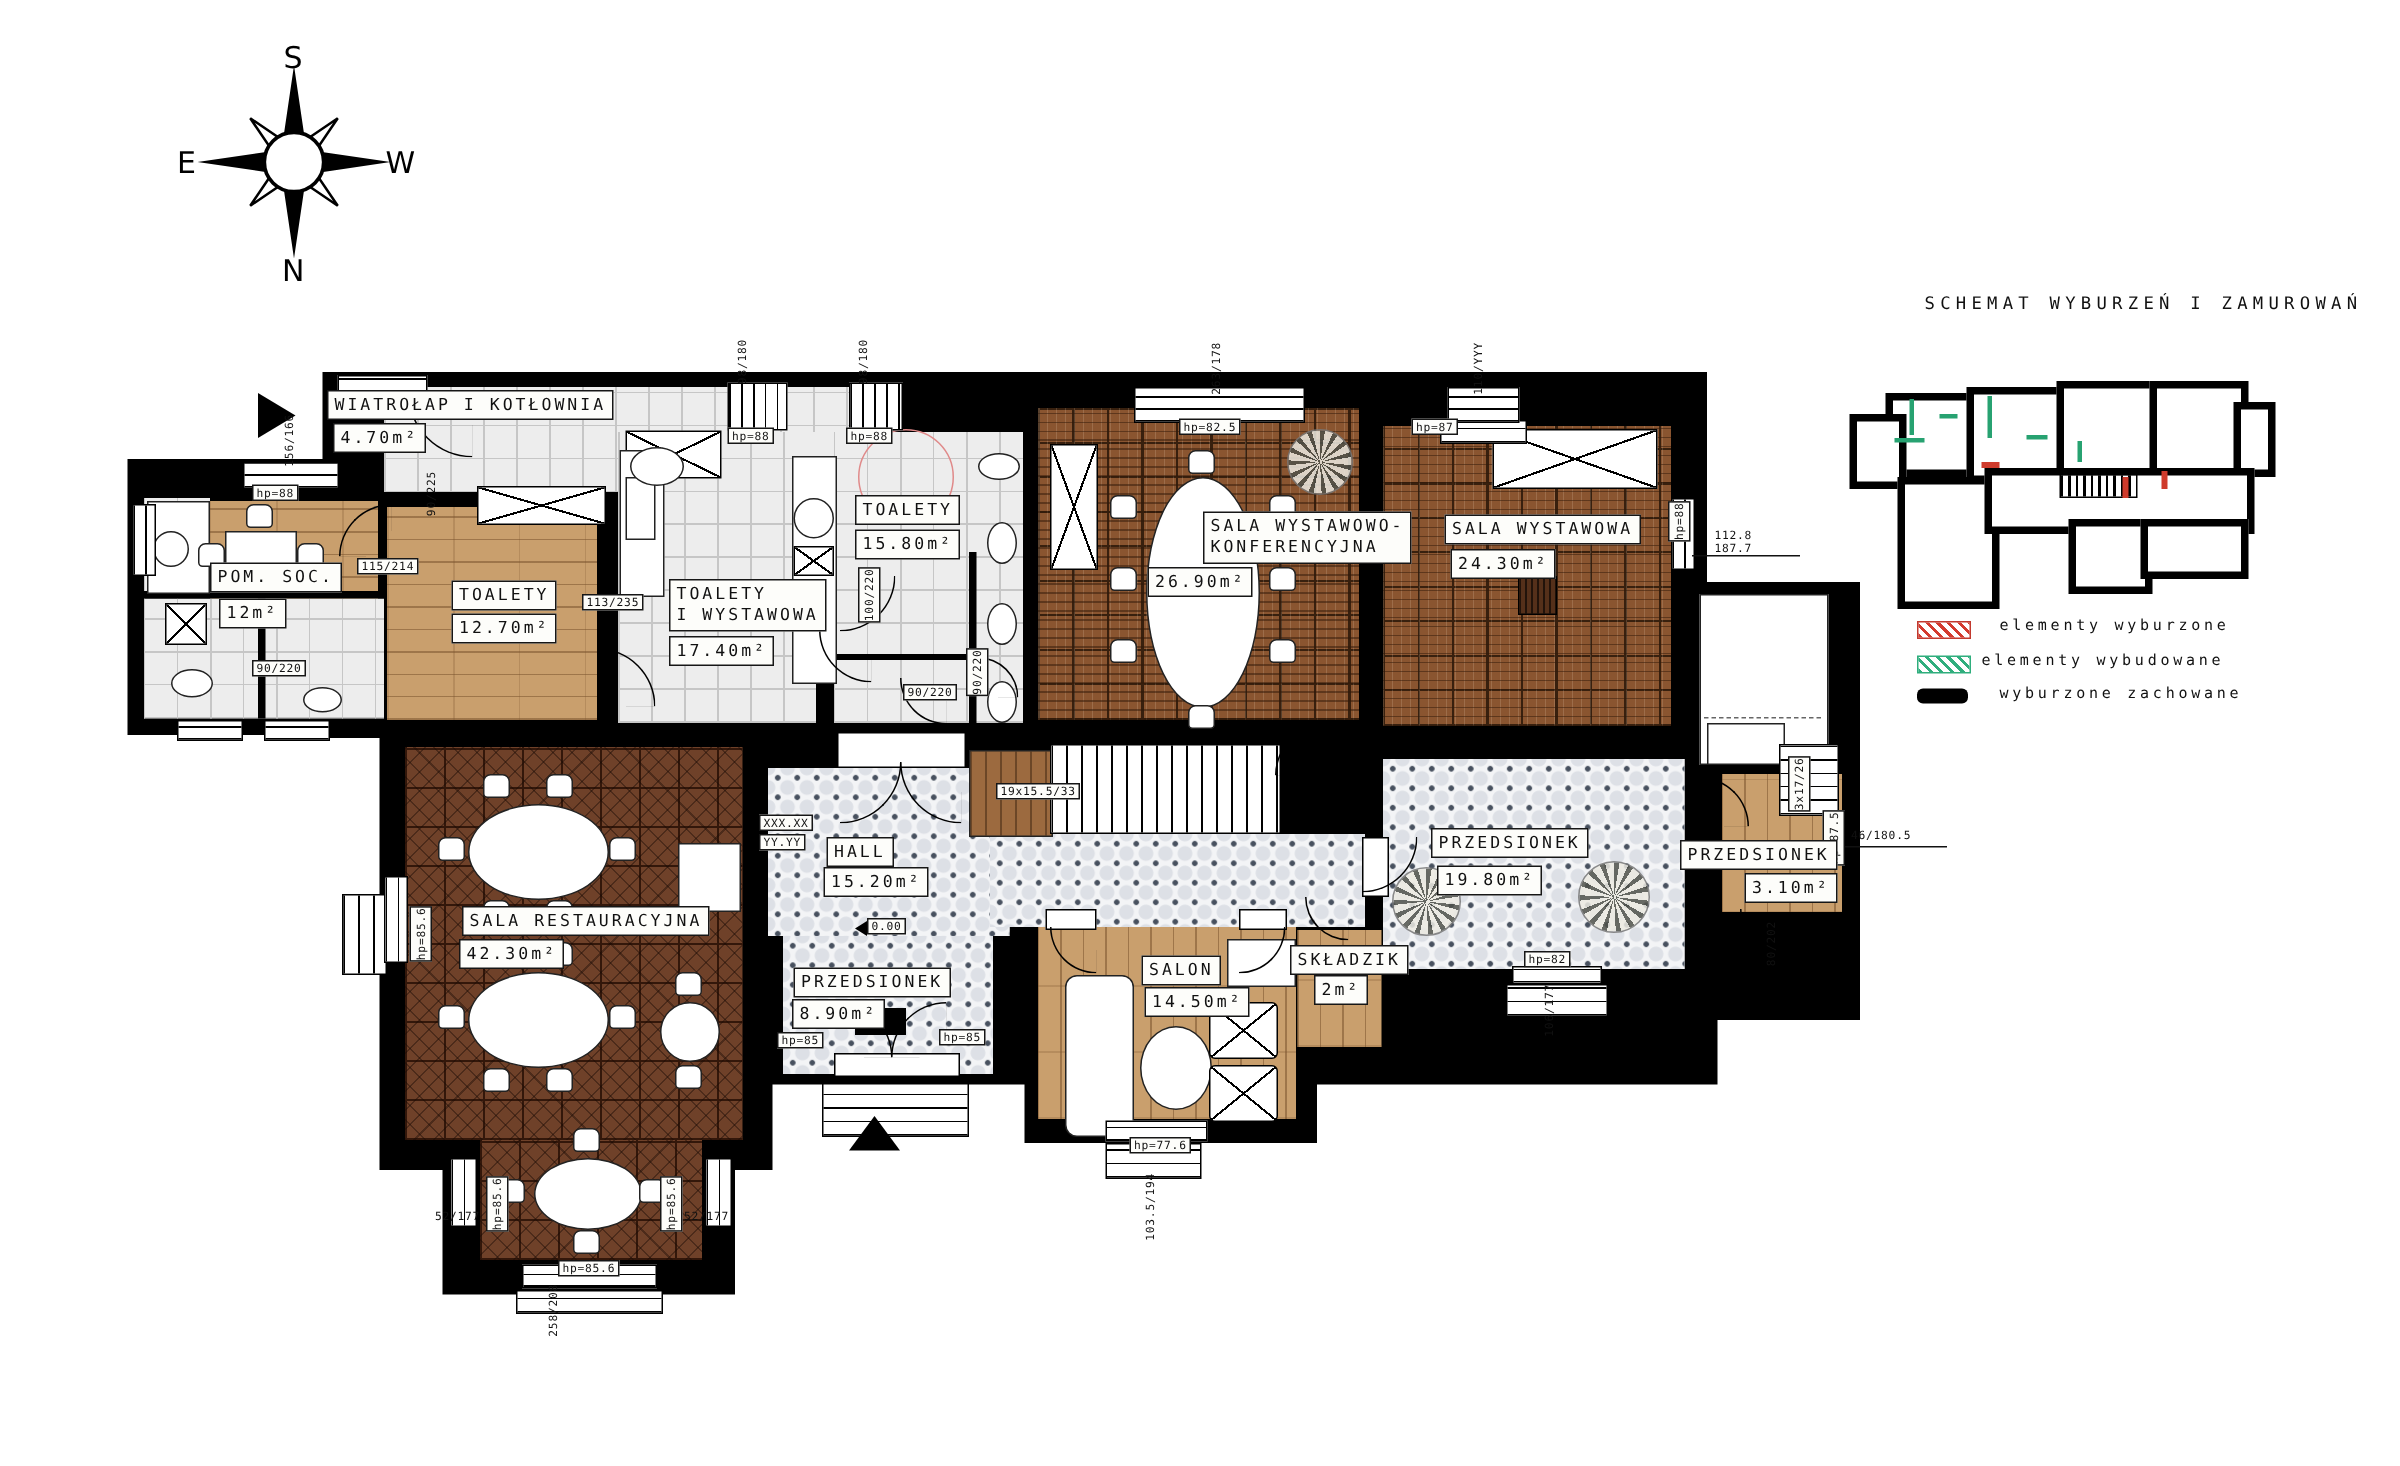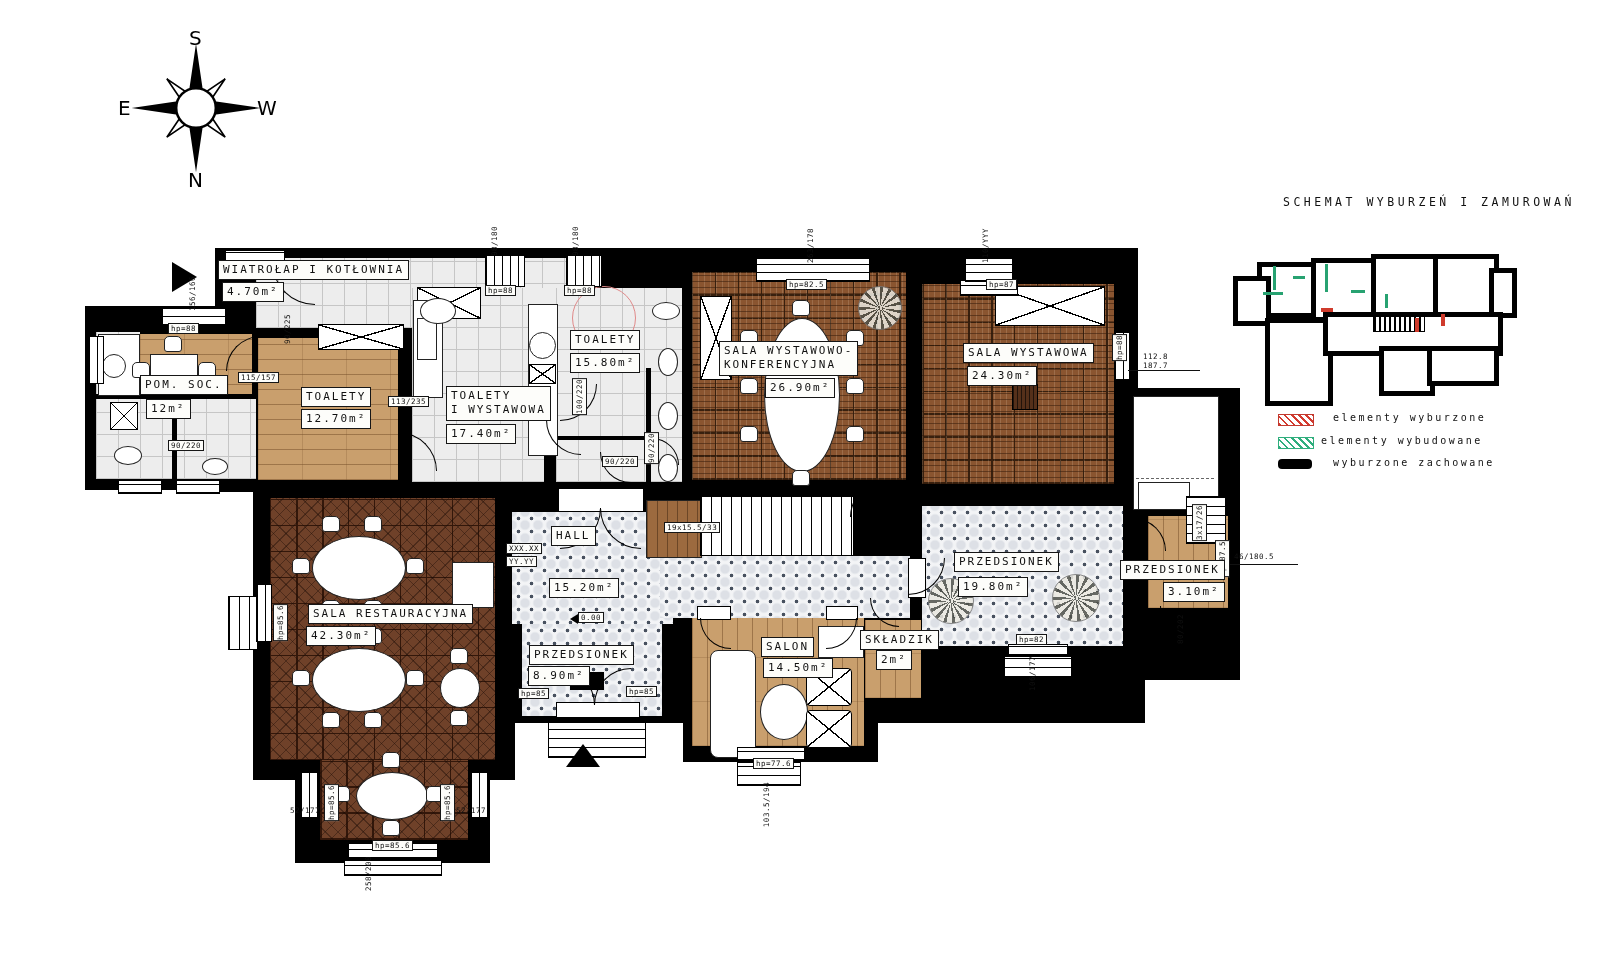--- a/index.html
+++ b/index.html
@@ -285,34 +285,34 @@
   <div class="lbl" style="left:301px;top:409px">12.70m²</div>
   <div class="lbl" style="left:446px;top:386px">
       <div>TOALETY</div>
       <div>I WYSTAWOWA</div>
     </div>
   <div class="lbl" style="left:446px;top:424px">17.40m²</div>
   <div class="lbl" style="left:570px;top:330px">
       <div>TOALETY</div>
     </div>
   <div class="lbl" style="left:570px;top:353px">15.80m²</div>
-  <div class="lbl" style="left:719px;top:341px">
+  <div class="lbl" style="left:802px;top:341px">
       <div>SALA WYSTAWOWO-</div>
       <div>KONFERENCYJNA</div>
     </div>
   <div class="lbl" style="left:765px;top:378px">26.90m²</div>
   <div class="lbl" style="left:963px;top:343px">
       <div>SALA WYSTAWOWA</div>
     </div>
   <div class="lbl" style="left:967px;top:366px">24.30m²</div>
   <div class="lbl" style="left:308px;top:604px">
       <div>SALA RESTAURACYJNA</div>
     </div>
   <div class="lbl" style="left:306px;top:626px">42.30m²</div>
-  <div class="lbl" style="left:551px;top:526px">
+  <div class="lbl" style="left:551px;top:558px">
       <div>HALL</div>
     </div>
   <div class="lbl" style="left:549px;top:578px">15.20m²</div>
   <div class="lbl" style="left:529px;top:645px">
       <div>PRZEDSIONEK</div>
     </div>
   <div class="lbl" style="left:528px;top:666px">8.90m²</div>
   <div class="lbl" style="left:761px;top:637px">
       <div>SALON</div>
     </div>
@@ -331,28 +331,28 @@
   <div class="lbl" style="left:1163px;top:582px">3.10m²</div>
 
   <div class="lbl tiny" style="left:168px;top:323px">hp=88</div>
   <div class="dim vtext" style="left:188px;top:276px">156/166</div>
   <div class="lbl tiny" style="left:485px;top:285px">hp=88</div>
   <div class="lbl tiny" style="left:564px;top:285px">hp=88</div>
   <div class="dim vtext" style="left:490px;top:226px">98/180</div>
   <div class="dim vtext" style="left:571px;top:226px">98/180</div>
   <div class="lbl tiny" style="left:786px;top:279px">hp=82.5</div>
   <div class="dim vtext" style="left:806px;top:228px">263/178</div>
-  <div class="lbl tiny" style="left:986px;top:279px">hp=87</div>
+  <div class="lbl tiny" style="left:941px;top:279px">hp=87</div>
   <div class="dim vtext" style="left:981px;top:228px">110/YYY</div>
   <div class="lbl tiny vtext" style="left:1112px;top:334px">hp=88</div>
   <div class="dim" style="left:1143px;top:352px">112.8</div>
   <div class="dim" style="left:1143px;top:361px">187.7</div>
   <div class="hline" style="left:1128px;top:370px;width:72px;height:1px"></div>
   <div class="dim vtext" style="left:283px;top:314px">90/225</div>
-  <div class="lbl tiny" style="left:238px;top:372px">115/157</div>
+  <div class="lbl tiny" style="left:238px;top:372px">115/214</div>
   <div class="lbl tiny" style="left:388px;top:396px">113/235</div>
   <div class="lbl tiny" style="left:168px;top:440px">90/220</div>
   <div class="lbl tiny vtext" style="left:572px;top:378px">100/220</div>
   <div class="lbl tiny" style="left:602px;top:456px">90/220</div>
   <div class="lbl tiny vtext" style="left:644px;top:432px">90/220</div>
   <div class="lbl tiny" style="left:664px;top:522px">19x15.5/33</div>
   <div class="lbl tiny" style="left:578px;top:612px">0.00</div>
   <div class="abs" style="left:570px;top:614px;width:0;height:0;border-top:5px solid transparent;border-bottom:5px solid transparent;border-right:8px solid #000;z-index:29"></div>
   <div class="lbl tiny" style="left:506px;top:543px">XXX.XX</div>
   <div class="lbl tiny" style="left:506px;top:556px">YY.YY</div>

